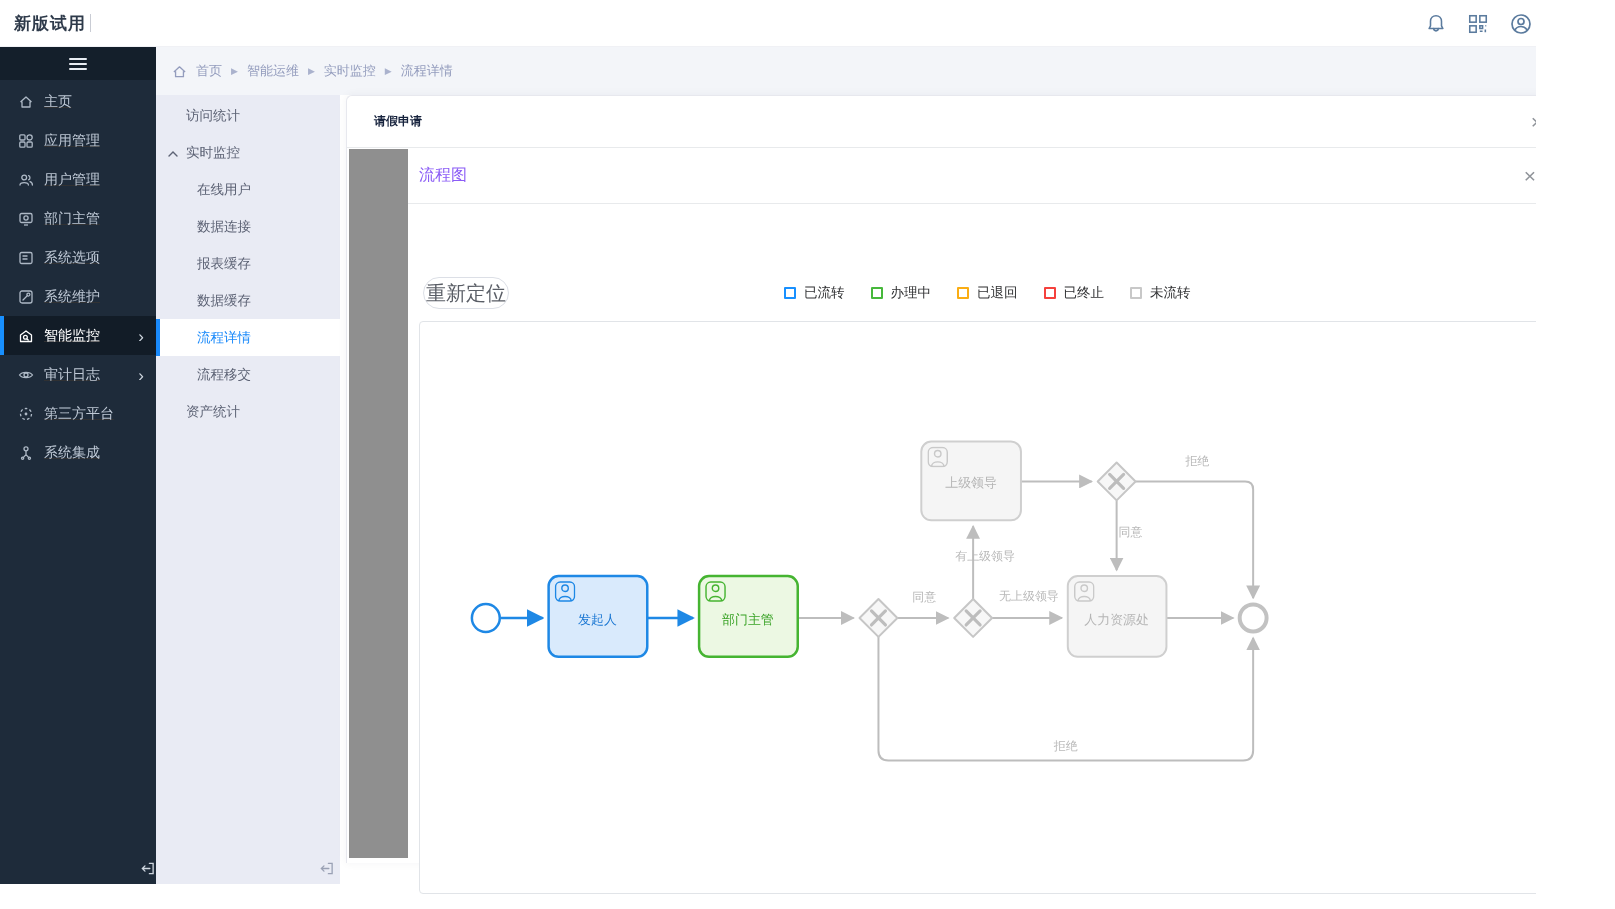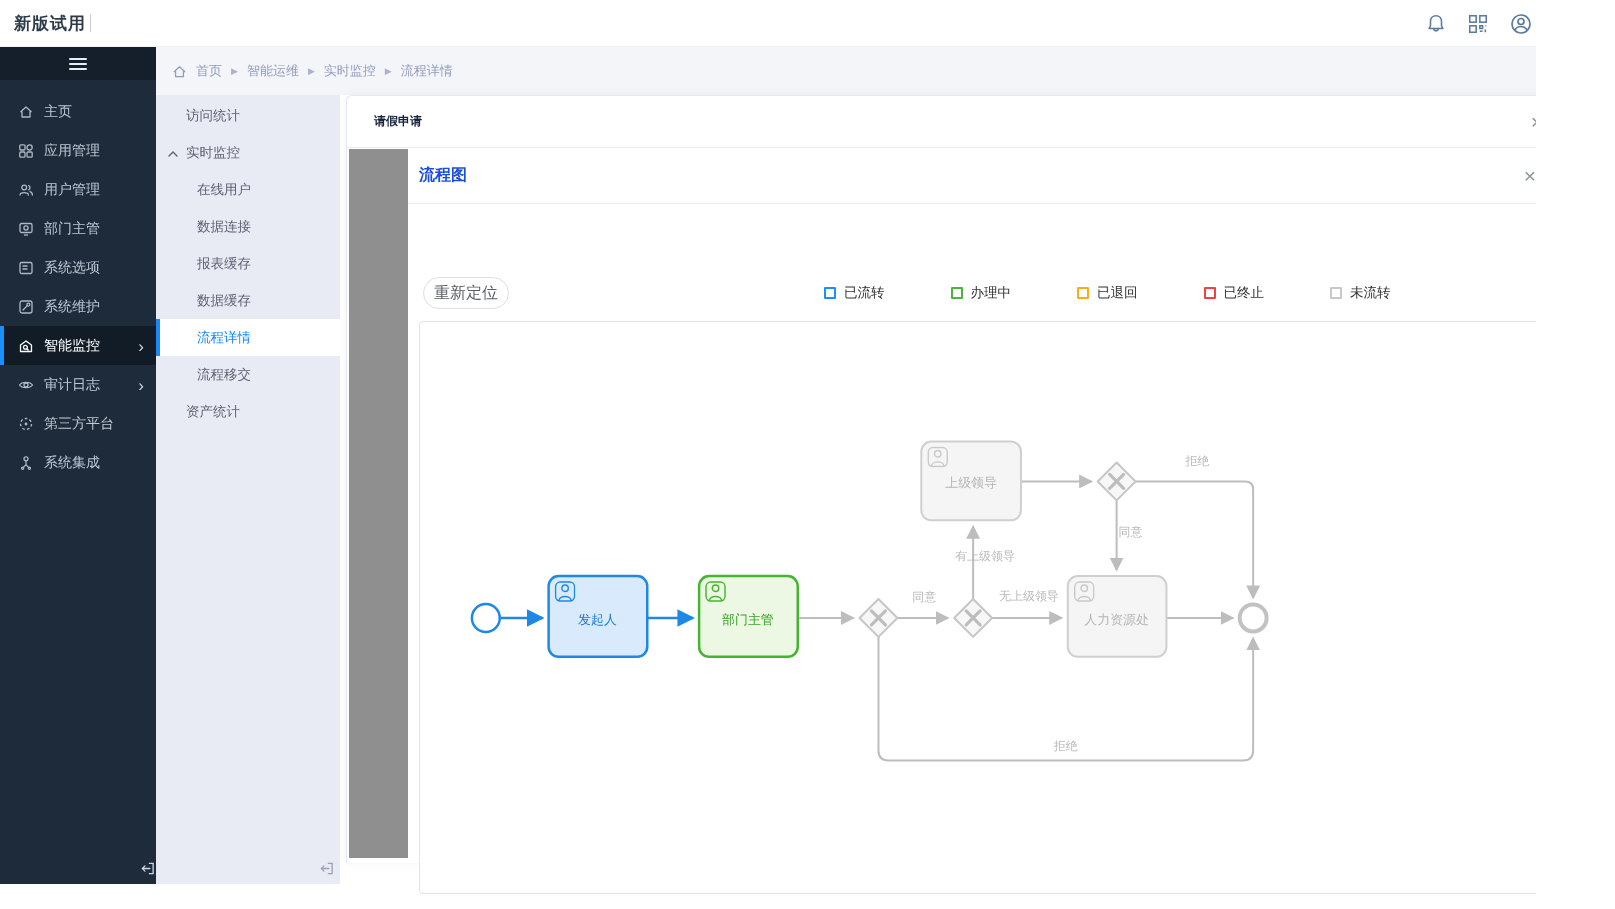--- a/index.html
+++ b/index.html
@@ -13,21 +13,21 @@
   .brand { font-size:17px; font-weight:bold; color:#2e3a4a; padding-left:14px; letter-spacing:1px; }
   .brand-caret { width:1px; height:18px; background:#c9ccd4; margin-left:4px; }
   .top-icons { position:absolute; right:82px; top:0; height:47px; display:flex; align-items:center; gap:20px; }
   .top-icons svg { display:block; }
 
   
   .sidebar { position:absolute; left:0; top:47px; width:156px; height:837px; background:#1e2b3a; }
   .hamburger { height:33px; background:#141f2b; display:flex; align-items:center; justify-content:center; cursor:pointer; }
   .hamburger .bars { width:18px; height:12px; display:flex; flex-direction:column; justify-content:space-between; }
   .hamburger .bars i { display:block; height:2px; background:#e8edf3; border-radius:1px; }
-  .menu { list-style:none; padding-top:12px; }
+  .menu { list-style:none; padding-top:2px;text-decoration:underline; }
   .menu li { position:relative; height:39px; display:flex; align-items:center; gap:10px;
     padding-left:18px; color:#bfc9d6; font-size:14px; cursor:pointer; }
   .menu li svg { flex:0 0 16px; color:#aeb9c6; }
   .menu li.active { background:#121c27; color:#fff; box-shadow:inset 4px 0 0 #1890ff; }
   .menu li.active svg { color:#fff; }
   .menu .chev { position:absolute; right:12px; top:50%; transform:translateY(-50%);
     font-size:17px; line-height:1; color:#cfd6df; }
   .side-collapse { position:absolute; left:140px; bottom:4px; color:#cfd6df; }
 
   
@@ -55,28 +55,28 @@
     display:flex; align-items:center; padding-left:27px; }
   .modal-title { font-size:12px; font-weight:bold; color:#17233d; }
   .close-btn { position:absolute; top:0; width:36px; height:52px; display:flex; align-items:center;
     justify-content:center; font-size:21px; color:#8f9399; cursor:pointer; background:none; border:none; }
   .modal-close { right:60px; }
   .strip { position:absolute; left:2px; top:53px; width:59px; height:709px; background:#8f8f8f; }
 
   .panel { position:absolute; left:61px; top:52px; right:0; bottom:0; }
   .panel-header { position:relative; height:56px; border-bottom:1px solid #e8eaec;
     display:flex; align-items:center; padding-left:11px; }
-  .panel-title { font-size:16px; font-weight:bold; color:#1d4ed8; }
+  .panel-title { font-size:16px; font-weight:normal; color:#8b5cf6; }
   .panel-close { right:67px; top:2px; }
 
   .relocate { position:absolute; left:15px; top:129px; width:86px; height:32px; background:#fff;
-    border:1px solid #dcdfe6; border-radius:16px; font-size:16px; color:#5a5e66; cursor:pointer;
+    border:1px solid #dcdfe6; border-radius:16px; font-size:20px; color:#5a5e66; cursor:pointer;
     font-family:inherit; }
   .legend { position:absolute; left:376px; top:136px; display:flex; gap:26px; align-items:center; }
-  .legend .item { display:flex; align-items:center; gap:8px; font-size:13.5px; color:#303133;margin-left:40px; }
+  .legend .item { display:flex; align-items:center; gap:8px; font-size:13.5px; color:#303133; }
   .legend .sw { width:12px; height:12px; border:2px solid #ccc; background:#fff; border-radius:1px; }
 
   .canvas { position:absolute; left:11px; top:173px; width:1180px; height:573px;
     border:1px solid #e1e4e8; border-radius:4px; background:#fff; overflow:hidden; }
   .canvas svg { display:block; }
   .flow-label { font-size:12px; fill:#b8b8b8; }
   .node-label-gray { font-size:13px; fill:#b5b5b5; }
 </style>
 </head>
 <body>

